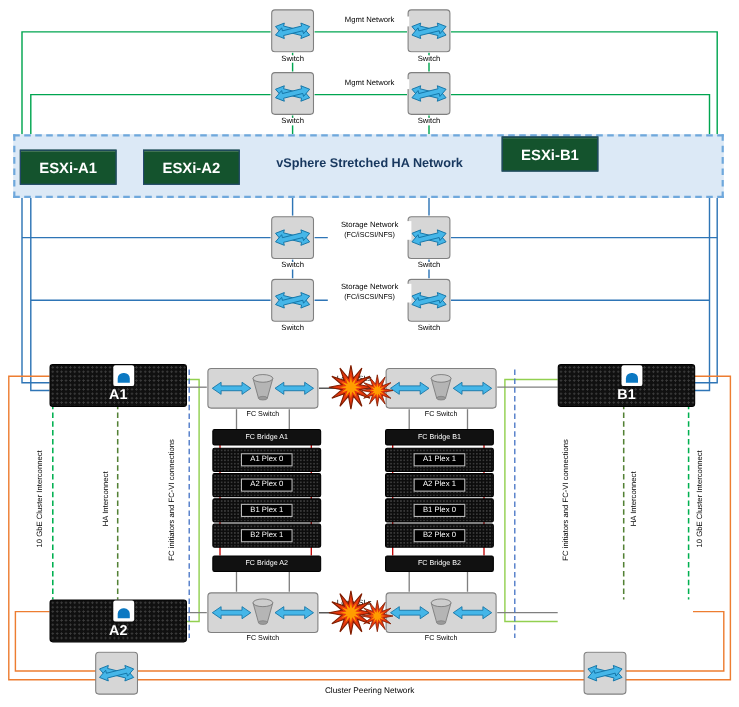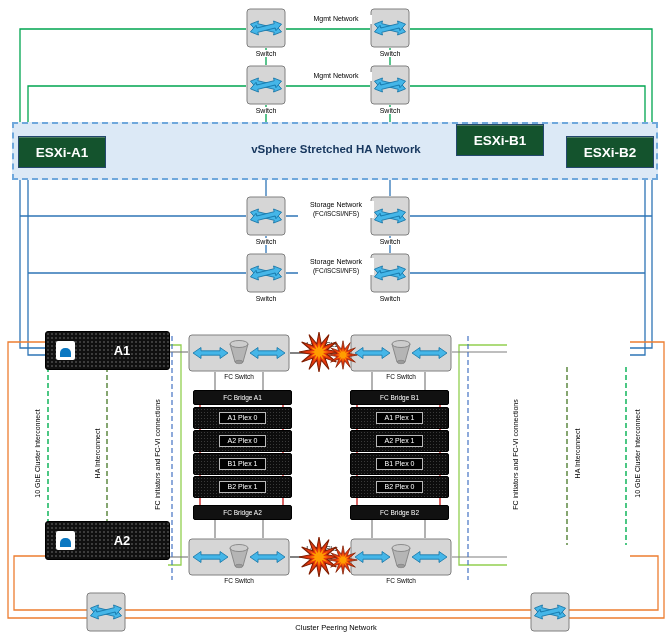--- a/index.html
+++ b/index.html
@@ -8,21 +8,21 @@
   .sw{position:absolute;width:40px;height:40px;}
   .fcsw{position:absolute;width:102px;height:38px;}
   .cap{position:absolute;width:40px;text-align:center;font-size:7px;color:#000;}
   .cap span,.fcap span{background:#fff;padding:0 2px;}
   .fcap{position:absolute;width:102px;text-align:center;font-size:6.5px;color:#000;}
   .netlabel{position:absolute;text-align:center;font-size:7px;color:#000;background:#fff;line-height:1.25;}
   .netlabel .l2{font-size:6.5px;}
   .banner{position:absolute;left:12px;top:122px;width:646px;height:58px;background:#dce9f6;border:2px dashed #6fa8dc;box-sizing:border-box;}
   .banner-title{position:absolute;left:226px;top:143px;width:220px;text-align:center;font-size:11.5px;font-weight:bold;color:#17375e;}
   .esxi{position:absolute;width:86px;height:30px;background:#14532d;border:1px solid #24486e;color:#fff;font-weight:bold;font-size:13.5px;display:flex;align-items:center;justify-content:center;box-shadow:inset 0 1px 0 rgba(255,255,255,.25);}
-  .ctrl{position:absolute;width:123px;height:37px;background-color:#101010;background-image:radial-gradient(circle,#3c3c3c 0.8px,transparent 0.9px);background-size:4px 4px;border:1px solid #000;border-radius:3px;display:flex;align-items:center;}
+  .ctrl{position:absolute;width:123px;height:37px;background-color:#101010;background-image:radial-gradient(circle,#3c3c3c 0.8px,transparent 0.9px);background-size:4px 4px;border:1px solid #000;border-radius:3px;display:flex;align-items:center;flex-direction:column;}
   .ctrl .logo{width:19px;height:19px;margin-left:10px;background:#fff;border-radius:2px;display:flex;align-items:flex-end;justify-content:center;flex:0 0 auto;}
   .ctrl .logo .arch{width:11px;height:9px;margin-bottom:3px;background:#0b78c2;border-radius:5px 5px 0 0;}
   .ctrl .clabel{flex:1;text-align:center;color:#fff;font-weight:bold;font-size:13px;}
   .bridge{position:absolute;width:97px;height:13px;background:#111;border:1px solid #000;border-radius:2px;color:#fff;font-size:6.5px;display:flex;align-items:center;justify-content:center;}
   .shelf{position:absolute;width:97px;height:20px;background-color:#0d0d0d;background-image:radial-gradient(circle,#3a3a3a 0.7px,transparent 0.8px);background-size:3px 3px;border:1px solid #000;border-radius:2px;display:flex;align-items:center;justify-content:center;}
   .shelf .plate{font-size:7px;color:#fff;background:#000;border:1px solid #b9b9b9;padding:0 8px;line-height:1.35;white-space:nowrap;}
   .vlabel{position:absolute;width:160px;text-align:center;font-size:7px;color:#000;transform:rotate(-90deg);transform-origin:center;white-space:nowrap;}
   .isl{position:absolute;width:66px;text-align:center;font-size:7px;color:#000;}
   .isl span{background:#fff;padding:0 1px;}
   .burst{position:absolute;}
@@ -150,22 +150,22 @@
   <div class="sw" style="left:370px;top:65px"><svg width="40" height="40">
         <use href="#sw-sym"></use>
       </svg></div>
   <div class="netlabel" style="left:300px;top:72px;width:72px">Mgmt Network</div>
   <div class="cap" style="left:246px;top:107px"><span>Switch</span></div>
   <div class="cap" style="left:370px;top:107px"><span>Switch</span></div>
 
   <div class="banner"></div>
   <div class="banner-title">vSphere Stretched HA Network</div>
   <div class="esxi" style="left:18px;top:136px">ESXi-A1</div>
+  <div class="esxi" style="left:130px;top:136px">ESXi-A2</div>
   <div class="esxi" style="left:456px;top:124px">ESXi-B1</div>
-  <div class="esxi" style="left:566px;top:136px">ESXi-B2</div>
 
   <div class="sw" style="left:246px;top:196px"><svg width="40" height="40">
         <use href="#sw-sym"></use>
       </svg></div>
   <div class="sw" style="left:370px;top:196px"><svg width="40" height="40">
         <use href="#sw-sym"></use>
       </svg></div>
   <div class="netlabel" style="left:298px;top:201px;width:76px">
     <div>Storage Network</div>
     <div class="l2">(FC/iSCSI/NFS)</div>
@@ -185,21 +185,27 @@
   </div>
   <div class="cap" style="left:246px;top:295px"><span>Switch</span></div>
   <div class="cap" style="left:370px;top:295px"><span>Switch</span></div>
 
   <div class="ctrl" style="left:45px;top:331px">
     <div class="logo">
         <div class="arch"></div>
       </div>
     <div class="clabel">A1</div>
   </div>
-  <div class="ctrl" style="left:45px;top:521px">
+  <div class="ctrl" style="left:507px;top:331px">
+    <div class="logo">
+        <div class="arch"></div>
+      </div>
+    <div class="clabel">B1</div>
+  </div>
+  <div class="ctrl" style="left:45px;top:545px">
     <div class="logo">
         <div class="arch"></div>
       </div>
     <div class="clabel">A2</div>
   </div>
 
   <div class="fcsw" style="left:188px;top:334px"><svg width="102" height="38">
         <use href="#fcsw-sym"></use>
       </svg></div>
   <div class="fcsw" style="left:350px;top:334px"><svg width="102" height="38">

